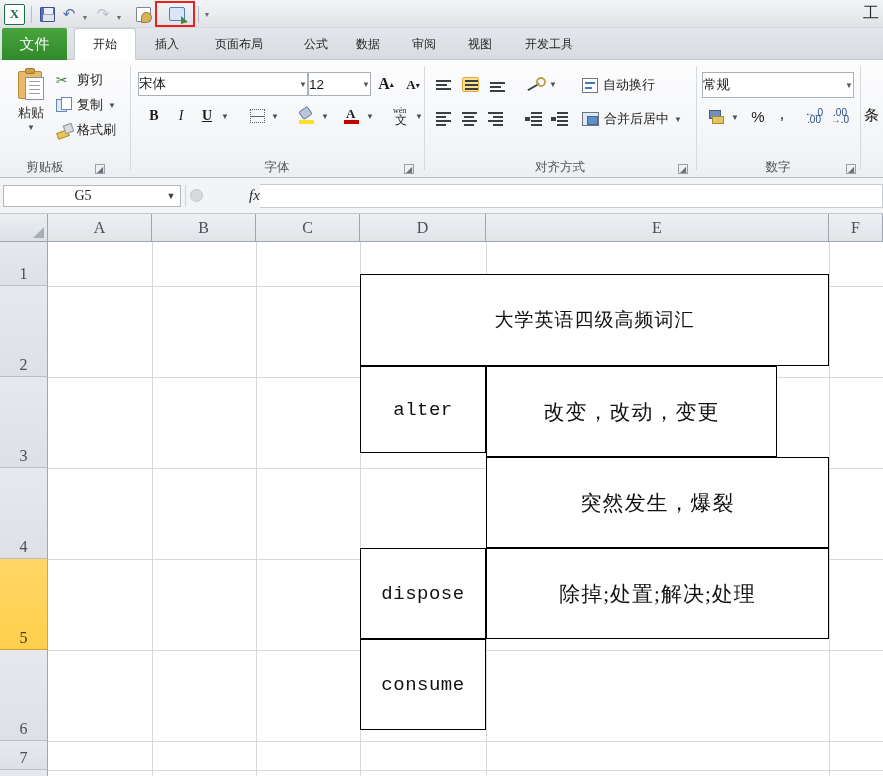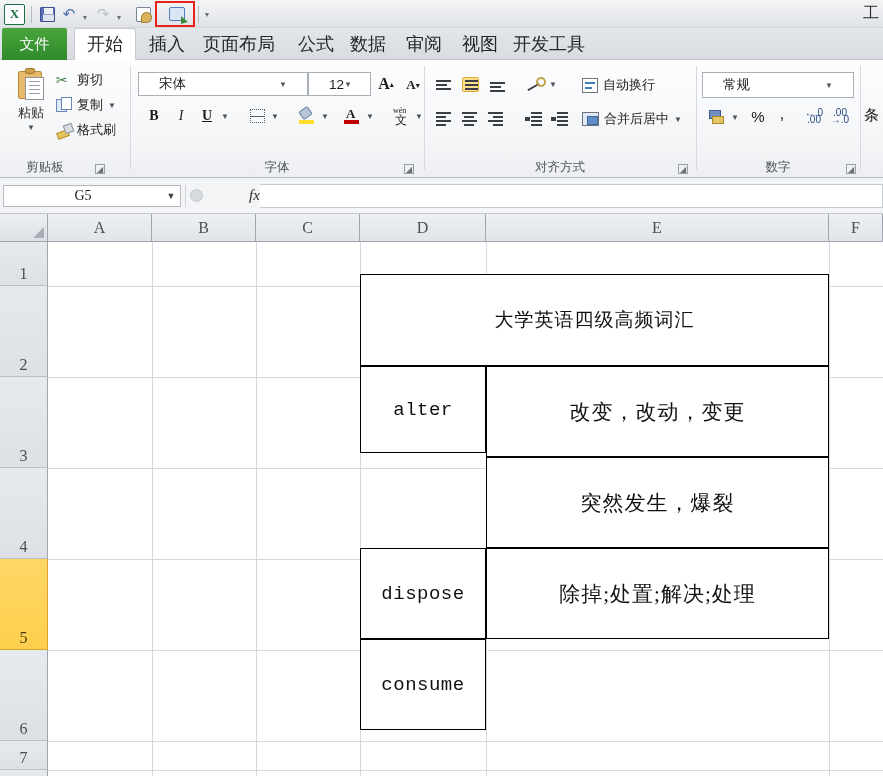--- a/index.html
+++ b/index.html
@@ -64,21 +64,21 @@
 
   
   .tabstrip {
     position: absolute; left: 0; top: 28px; width: 883px; height: 32px;
     background: linear-gradient(to bottom,#e3e6ea 0%, #d8dce1 100%);
     border-bottom: 1px solid #c6cad0;
   }
   .tab {
     position: absolute; top: 0; height: 32px; padding: 1px 13px;
     display: flex; align-items: center; justify-content: center;
-    font-size: 18px; color: #262626; white-space: nowrap;
+    font-size: 12px; color: #262626; white-space: nowrap;
     font-family: "Liberation Sans", sans-serif;
   }
   .tab.file {
     background: linear-gradient(to bottom,#4aa43d 0%, #2f8a2a 100%);
     color: #ffffff; font-size: 15px; left: 2px; width: 68px; padding: 0;
     border-top-left-radius: 2px; border-top-right-radius: 2px;
   }
   .tab.active {
     background: #ffffff;
     border: 1px solid #c6cad0; border-bottom: 1px solid #ffffff;
@@ -126,21 +126,21 @@
   .copy2 { width:16px;height:16px; position: relative; }
   .copy2::before{content:"";position:absolute;left:0;top:2px;width:9px;height:11px;background:#dfe8f5;border:1px solid #6b86b5;}
   .copy2::after{content:"";position:absolute;left:5px;top:0px;width:9px;height:11px;background:#fff;border:1px solid #6b86b5;}
   .brush { width:16px;height:16px;position:relative;}
   .brush::before{content:"";position:absolute;left:1px;top:9px;width:10px;height:5px;background:#e8c45c;border:1px solid #b08c27;transform:rotate(-20deg);}
   .brush::after{content:"";position:absolute;left:8px;top:2px;width:7px;height:7px;background:#d8dde4;border:1px solid #8d949d;transform:rotate(-20deg);}
 
   
   .fld {
     position: absolute; background: #fff; border: 1px solid #a9b0b8;
-    display: flex; align-items: center; padding: 0 20px; font-size: 13.5px; color: #1b1b1b;
+    display: flex; align-items: center; padding: 0 0; font-size: 13.5px; color: #1b1b1b;
   }
   .fld .caret { margin-left: auto; font-size: 8px; color: #555; }
   .ico-btn {
     position: absolute; display: flex; align-items: center; justify-content: center;
     font-size: 14px; color: #1b1b1b;
   }
   .bold { font-weight: bold; font-family:"Liberation Serif", serif; }
   .ital { font-style: italic; font-family:"Liberation Serif", serif; }
   .undl { text-decoration: underline; font-family:"Liberation Serif", serif; font-weight: bold;}
   .tiny-caret { font-size: 8px; color: #4c5158; }
@@ -567,21 +567,21 @@
     <div class="hline" style="top:163px;left:48px;width:835px"></div>
     <div class="hline" style="top:254px;left:48px;width:835px"></div>
     <div class="hline" style="top:345px;left:48px;width:835px"></div>
     <div class="hline" style="top:436px;left:48px;width:835px"></div>
     <div class="hline" style="top:527px;left:48px;width:835px"></div>
     <div class="hline" style="top:556px;left:48px;width:835px"></div>
 
     <div class="tcell title" style="left:360px;top:60px;width:469px;height:92px">大学英语四级高频词汇</div>
 
     <div class="tcell word" style="left:360px;top:152px;width:126px;height:87px">alter</div>
-    <div class="tcell mean" style="left:486px;top:152px;width:343px;height:91px">改变，改动，变更</div>
+    <div class="tcell mean" style="left:486px;top:152px;width:291px;height:91px">改变，改动，变更</div>
 
     <div class="tcell mean" style="left:486px;top:243px;width:343px;height:91px">突然发生，爆裂</div>
 
     <div class="tcell word" style="left:360px;top:334px;width:126px;height:91px">dispose</div>
     <div class="tcell mean" style="left:486px;top:334px;width:343px;height:91px">除掉;处置;解决;处理</div>
 
     <div class="tcell word" style="left:360px;top:425px;width:126px;height:91px">consume</div>
   </div>
 
 </div>

